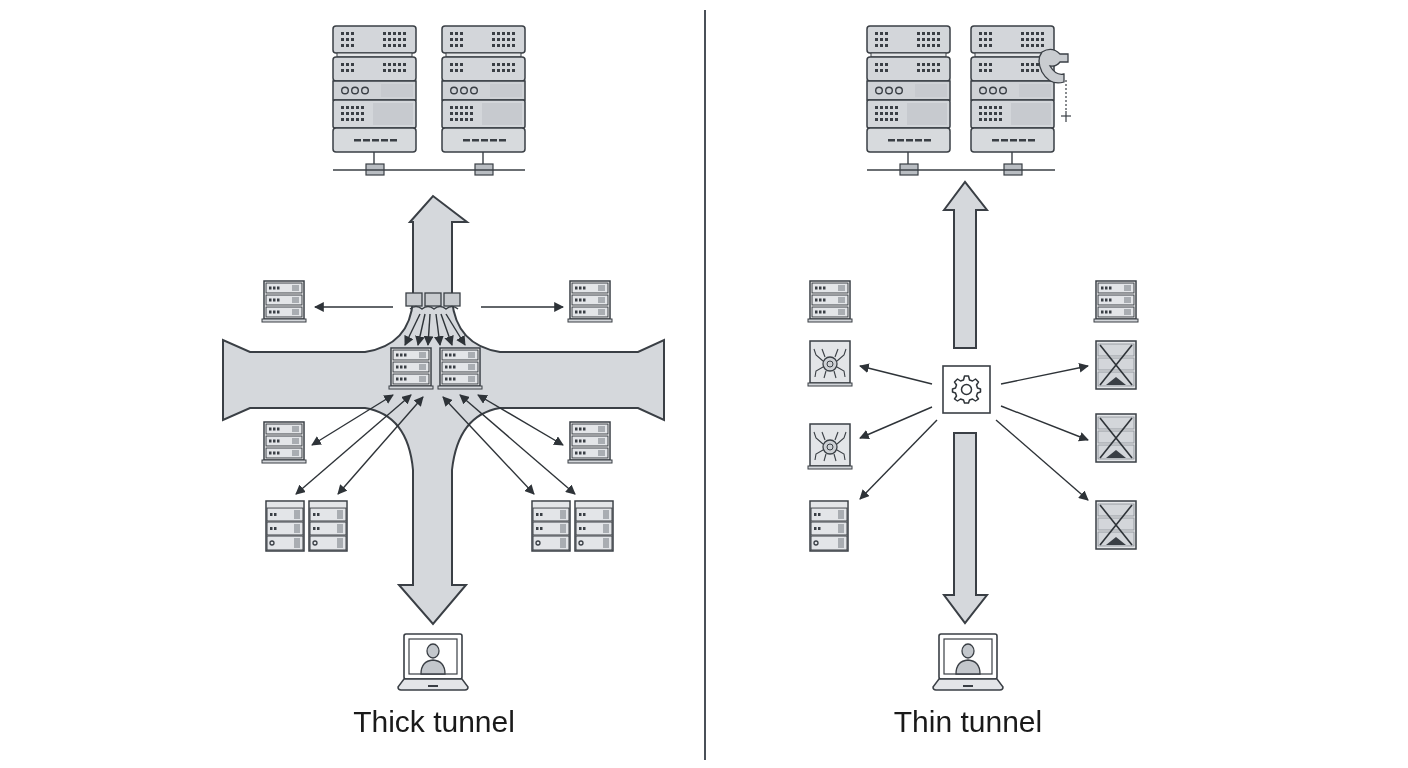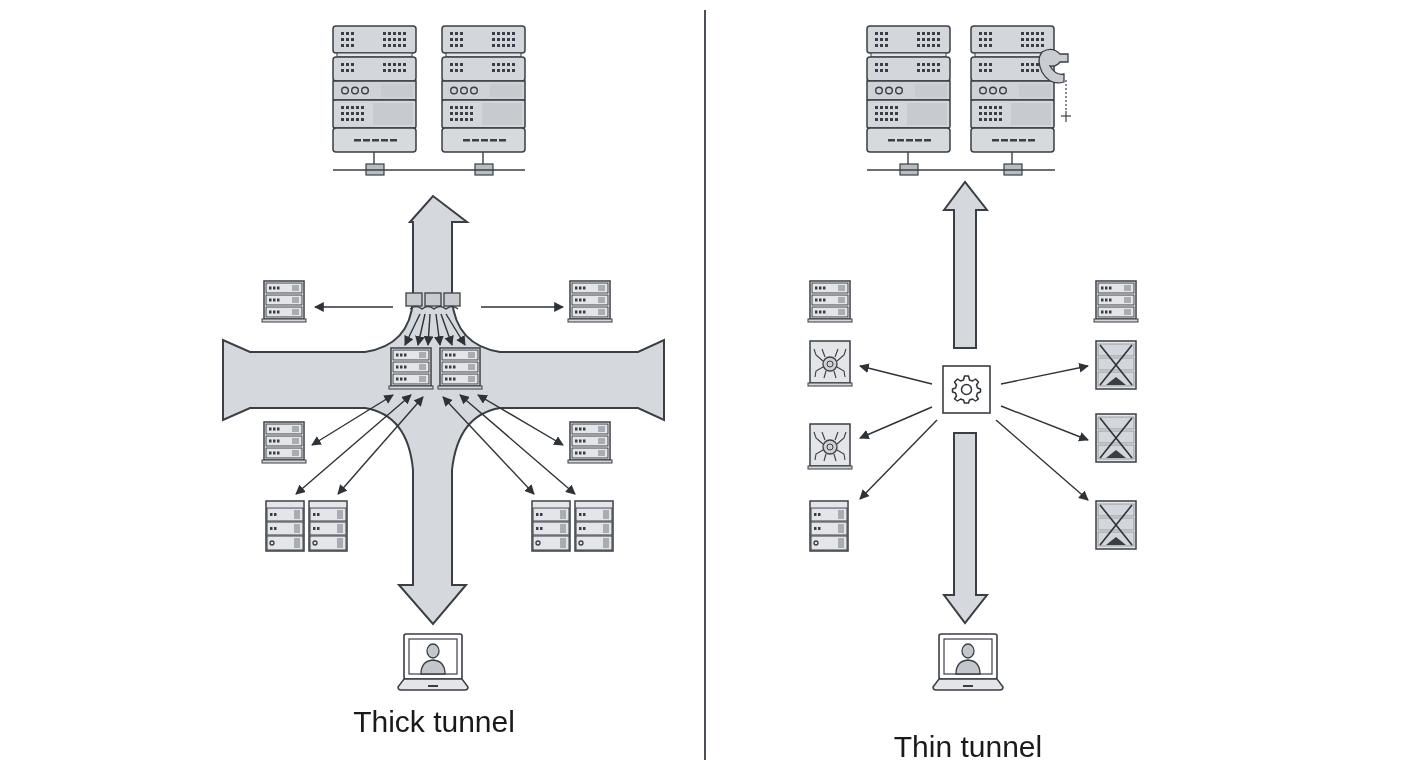--- a/index.html
+++ b/index.html
@@ -1,20 +1,20 @@
 <!DOCTYPE html>
 <html><head>
 <meta charset="utf-8">
 <style>
   html, body { margin: 0; padding: 0; background: #ffffff; }
   body { width: 1408px; height: 768px; position: relative; overflow: hidden; font-family: "Liberation Sans", sans-serif; }
   svg#diagram { position: absolute; left: 0; top: 0; }
   .caption { position: absolute; font-family: "Liberation Sans", sans-serif; font-size: 30px; color: #1a1a1a; text-align: center; width: 300px; }
   #cap-left { left: 284px; top: 705px; }
-  #cap-right { left: 818px; top: 730px; }
+  #cap-right { left: 818px; top: 705px; }
 </style>
 </head>
 <body>
 
 <svg id="diagram" width="1408" height="768" viewBox="0 0 1408 768">
   <defs>
     <marker id="ah" viewBox="0 0 10 10" refX="9" refY="5" markerWidth="7" markerHeight="7" orient="auto-start-reverse">
       <path d="M0,0 L10,5 L0,10 z" fill="#2e3338"></path>
     </marker>
   </defs>

